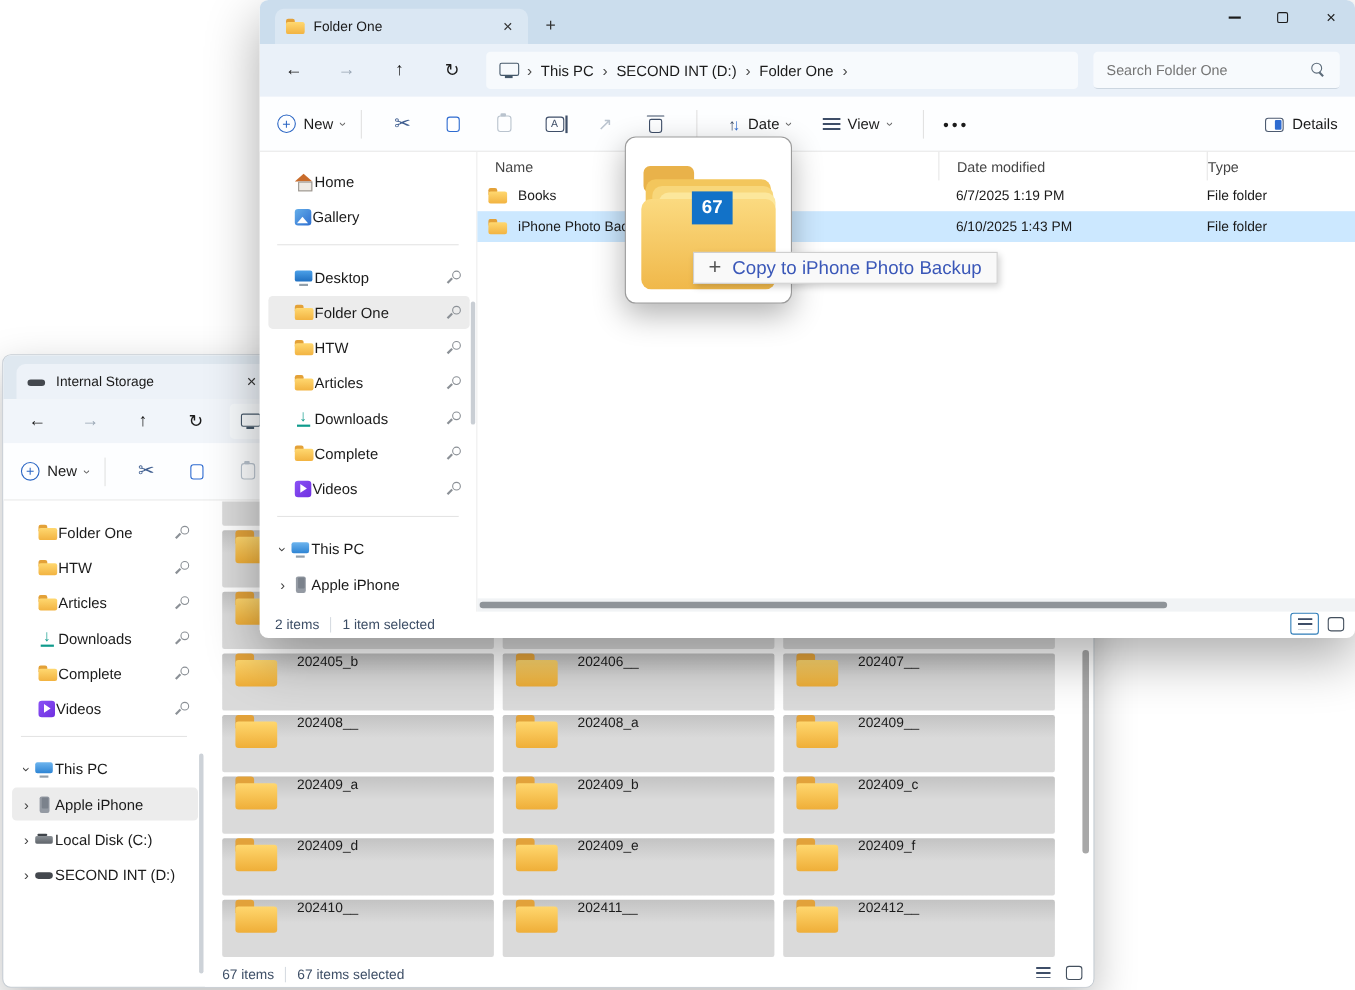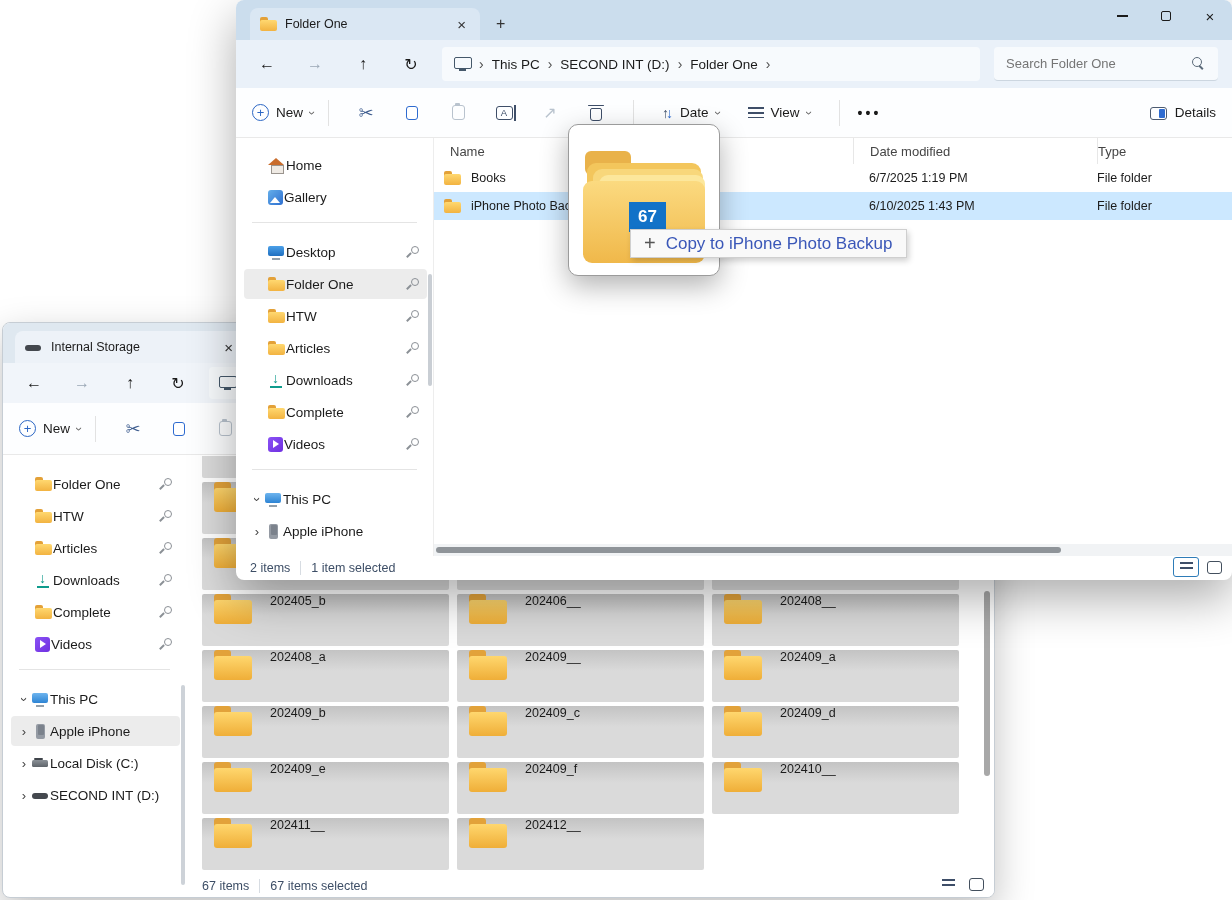--- a/index.html
+++ b/index.html
@@ -137,21 +137,21 @@
   .grid{display:grid;grid-template-columns:repeat(3,247px);grid-auto-rows:52px;gap:4px 8px;margin:-30px 0 0 14px}
   .tile{background:linear-gradient(#c3c3c3,#dadada 40%);border-radius:2px;display:flex;align-items:flex-start}
   .tile .fldr-lg{margin-left:12px}
   .tl{margin-left:18px;font-size:12.5px;color:#1b1b1b}
   .vscroll{position:absolute;right:4px;top:136px;width:6px;height:185px;background:#a8a8a8;border-radius:3px}
   .b-status{position:absolute;left:0;right:0;bottom:0;height:26px;background:#fff;display:flex;align-items:center;padding:0 16px;font-size:12.5px;color:#3d4e66}
 
   
   .dragbox{position:absolute;left:568px;top:124px;width:152px;height:152px;background:#fff;border:1.5px solid #9b9b9b;border-radius:10px;z-index:3;box-shadow:0 10px 28px rgba(0,0,0,.3)}
   .dragbox svg{position:absolute;left:6px;top:6px}
-  .badge{position:absolute;left:60px;top:77px;width:37px;height:30px;background:#1272c8;color:#fff;font-weight:bold;font-size:17px;display:flex;align-items:center;justify-content:center}
+  .badge{position:absolute;left:60px;top:49px;width:37px;height:30px;background:#1272c8;color:#fff;font-weight:bold;font-size:17px;display:flex;align-items:center;justify-content:center}
   .droptip{position:absolute;left:630px;top:229px;height:29px;background:#f9f9f9;border:1px solid #cfcfcf;display:flex;align-items:center;padding:0 13px;gap:10px;z-index:4;box-shadow:2px 3px 6px rgba(0,0,0,.18);font-size:17px;white-space:nowrap}
   .tip-plus{color:#555;font-size:20px;font-weight:normal}
   .tip-text{color:#3a57b8}
 </style>
 </head>
 <body>
 
 <div class="win back-win">
   <div class="b-tabbar">
     <div class="b-tab">
@@ -287,20 +287,24 @@
               <span class="fldr-lg"></span>
               <span class="tl"></span>
             </div>
             <div class="tile">
               <span class="fldr-lg"></span>
               <span class="tl">202405_b</span>
             </div>
             <div class="tile">
               <span class="fldr-lg"></span>
               <span class="tl">202406__</span>
+            </div>
+            <div class="tile">
+              <span class="fldr-lg"></span>
+              <span class="tl">202407__</span>
             </div>
             <div class="tile">
               <span class="fldr-lg"></span>
               <span class="tl">202408__</span>
             </div>
             <div class="tile">
               <span class="fldr-lg"></span>
               <span class="tl">202408_a</span>
             </div>
             <div class="tile">

